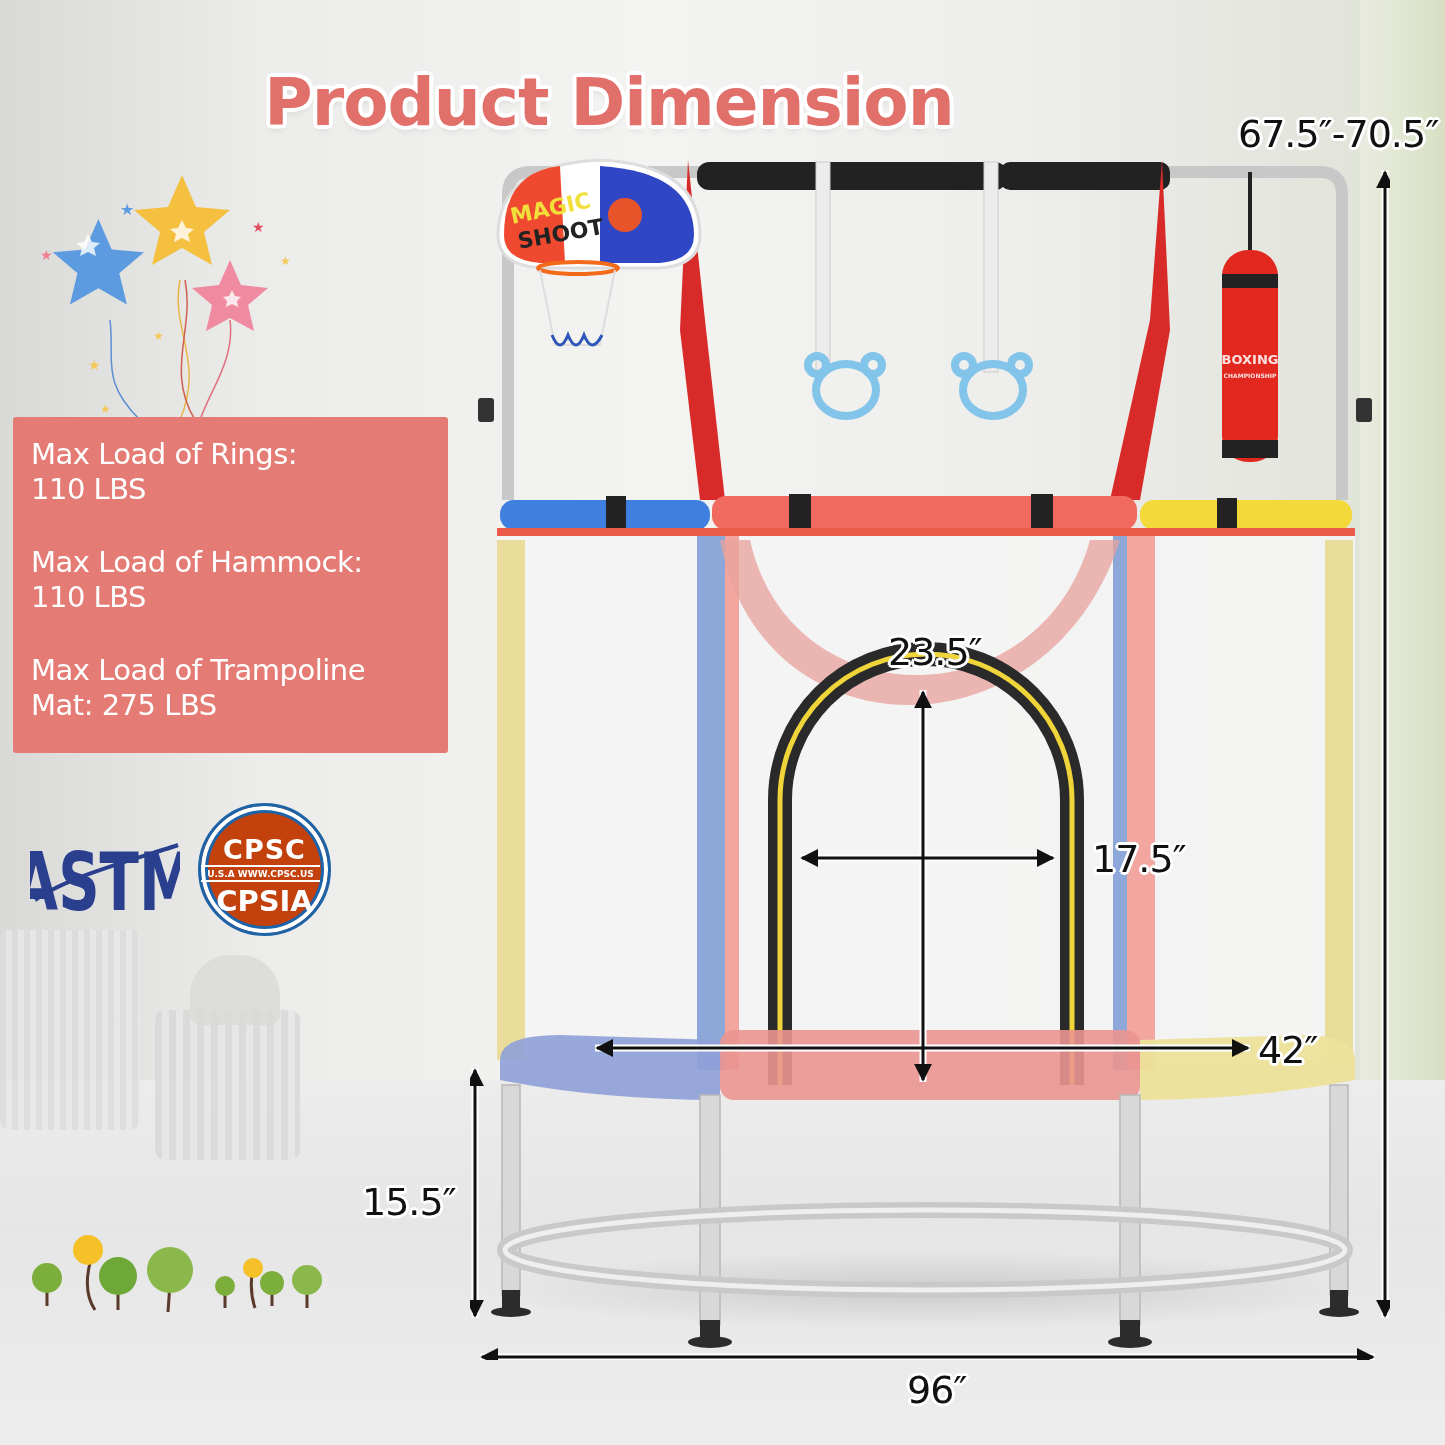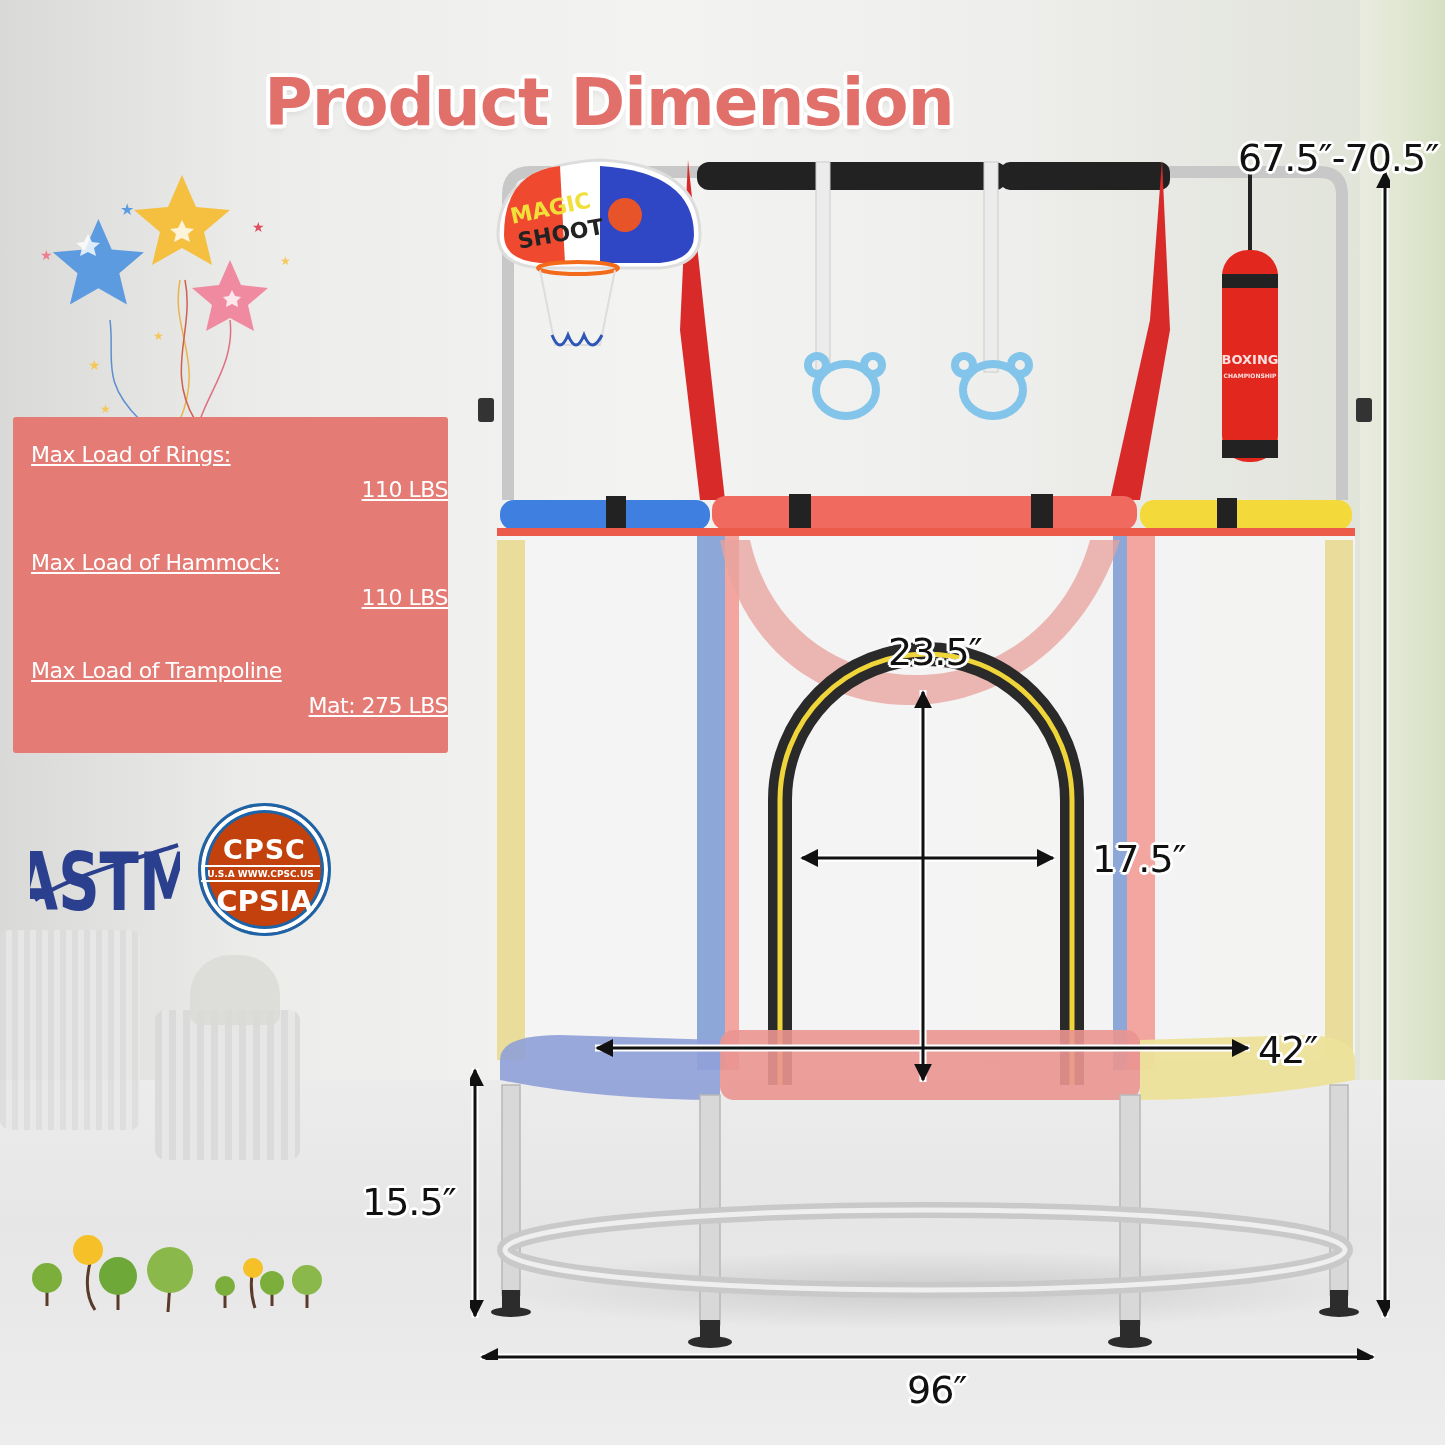--- a/index.html
+++ b/index.html
@@ -57,22 +57,22 @@
     }
 
     
     .info-box {
       left: 13px; top: 417px; width: 435px; height: 336px;
       background: #e47c75;
       border-radius: 3px;
       padding: 20px 0 0 18px;
       color: #fff;
     }
-    .info-item { font-size: 22px; line-height: 35px; margin-bottom: 38px; font-family: "DejaVu Sans", sans-serif; letter-spacing: -0.5px; text-decoration: underline; }
-    .info-item .v { display: block; text-align: right; }
+    .info-item { font-size: 29px; line-height: 35px; margin-bottom: 38px; font-family: "DejaVu Sans", sans-serif; letter-spacing: -0.5px; }
+    .info-item .v { display: block; }
 
     
     .astm {
       left: 30px; top: 805px; width: 150px; height: 130px;
     }
     .cpsc {
       left: 198px; top: 803px; width: 133px; height: 133px;
       border-radius: 50%;
       background: #c2410c;
       border: 3px solid #1d63a8;
@@ -96,21 +96,21 @@
 
     
     .dim {
       font-family: "DejaVu Sans", sans-serif;
       color: #111; font-size: 38px; letter-spacing: -1px;
       text-shadow:
         3px 0 0 #fff, -3px 0 0 #fff, 0 3px 0 #fff, 0 -3px 0 #fff,
         2px 2px 0 #fff, -2px -2px 0 #fff, 2px -2px 0 #fff, -2px 2px 0 #fff;
       white-space: nowrap;
     }
-    .dim-height { left: 1238px; top: 112px; margin-top: 24px; }
+    .dim-height { left: 1238px; top: 112px; }
     .dim-door-h { left: 888px; top: 630px; }
     .dim-door-w { left: 1092px; top: 837px; }
     .dim-inner { left: 1258px; top: 1028px; }
     .dim-leg { left: 362px; top: 1180px; }
     .dim-width { left: 907px; top: 1368px; }
   </style>
 </head>
 <body>
 
 <div class="abs bg-window-right"></div>

